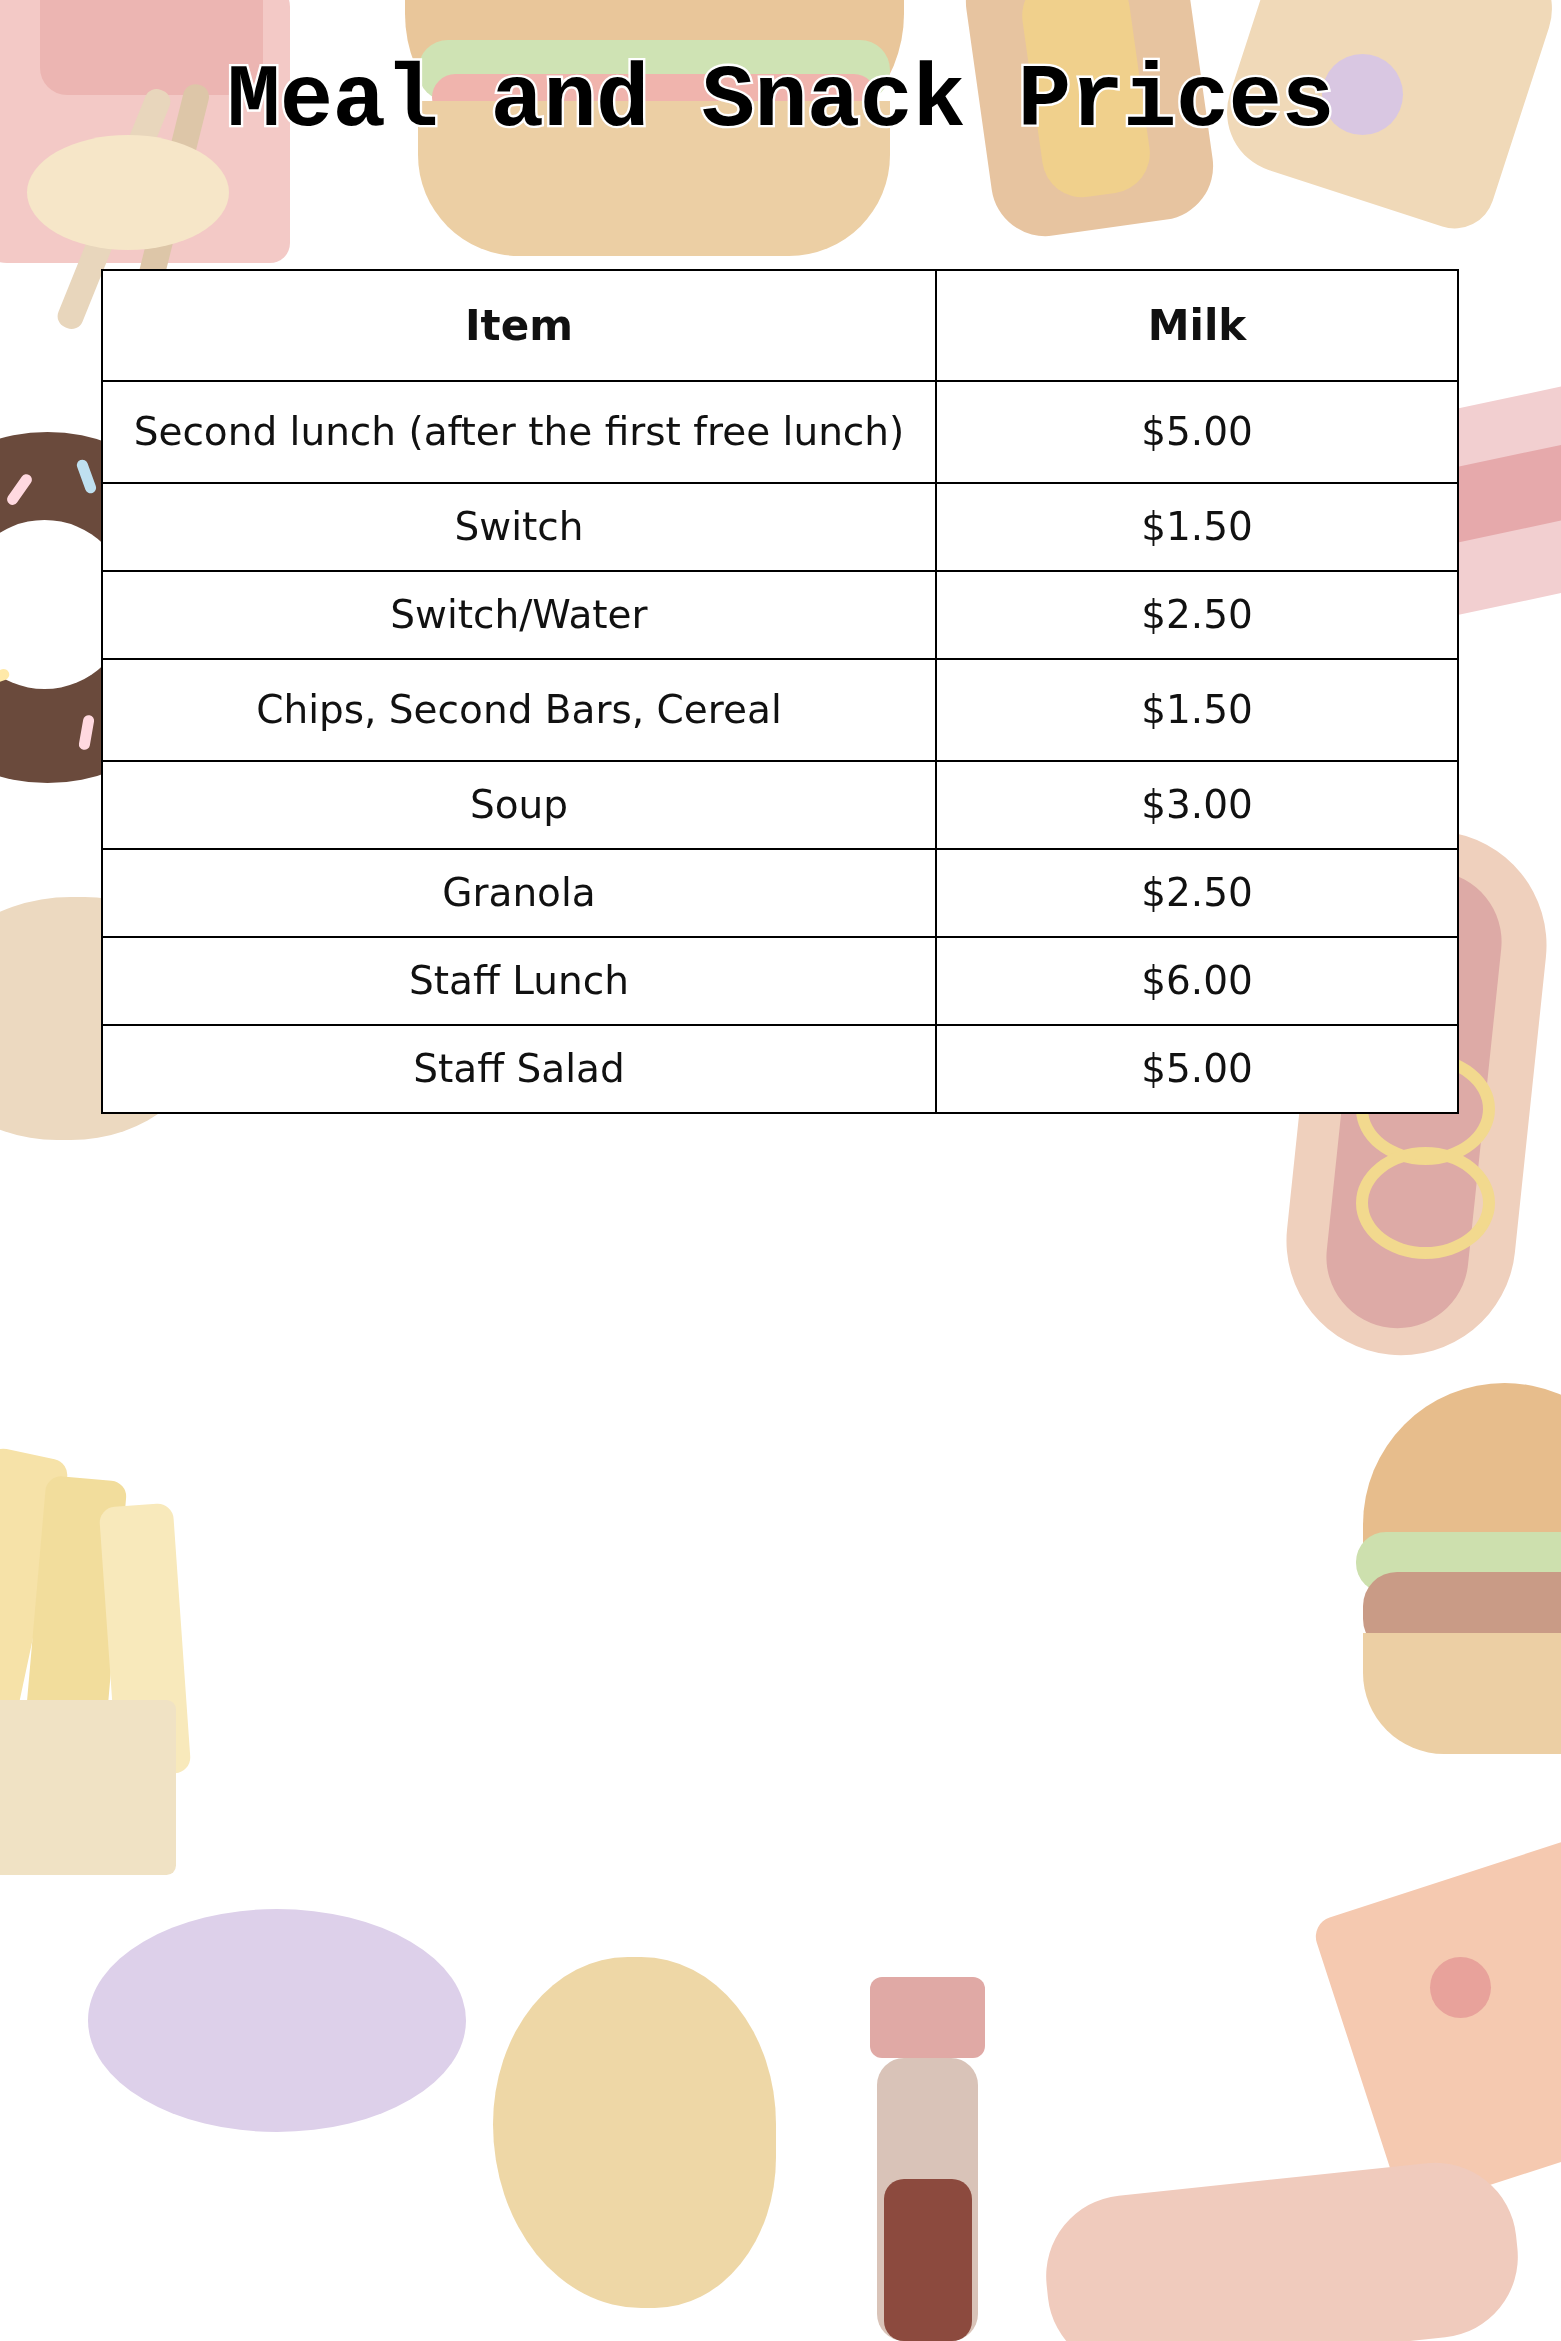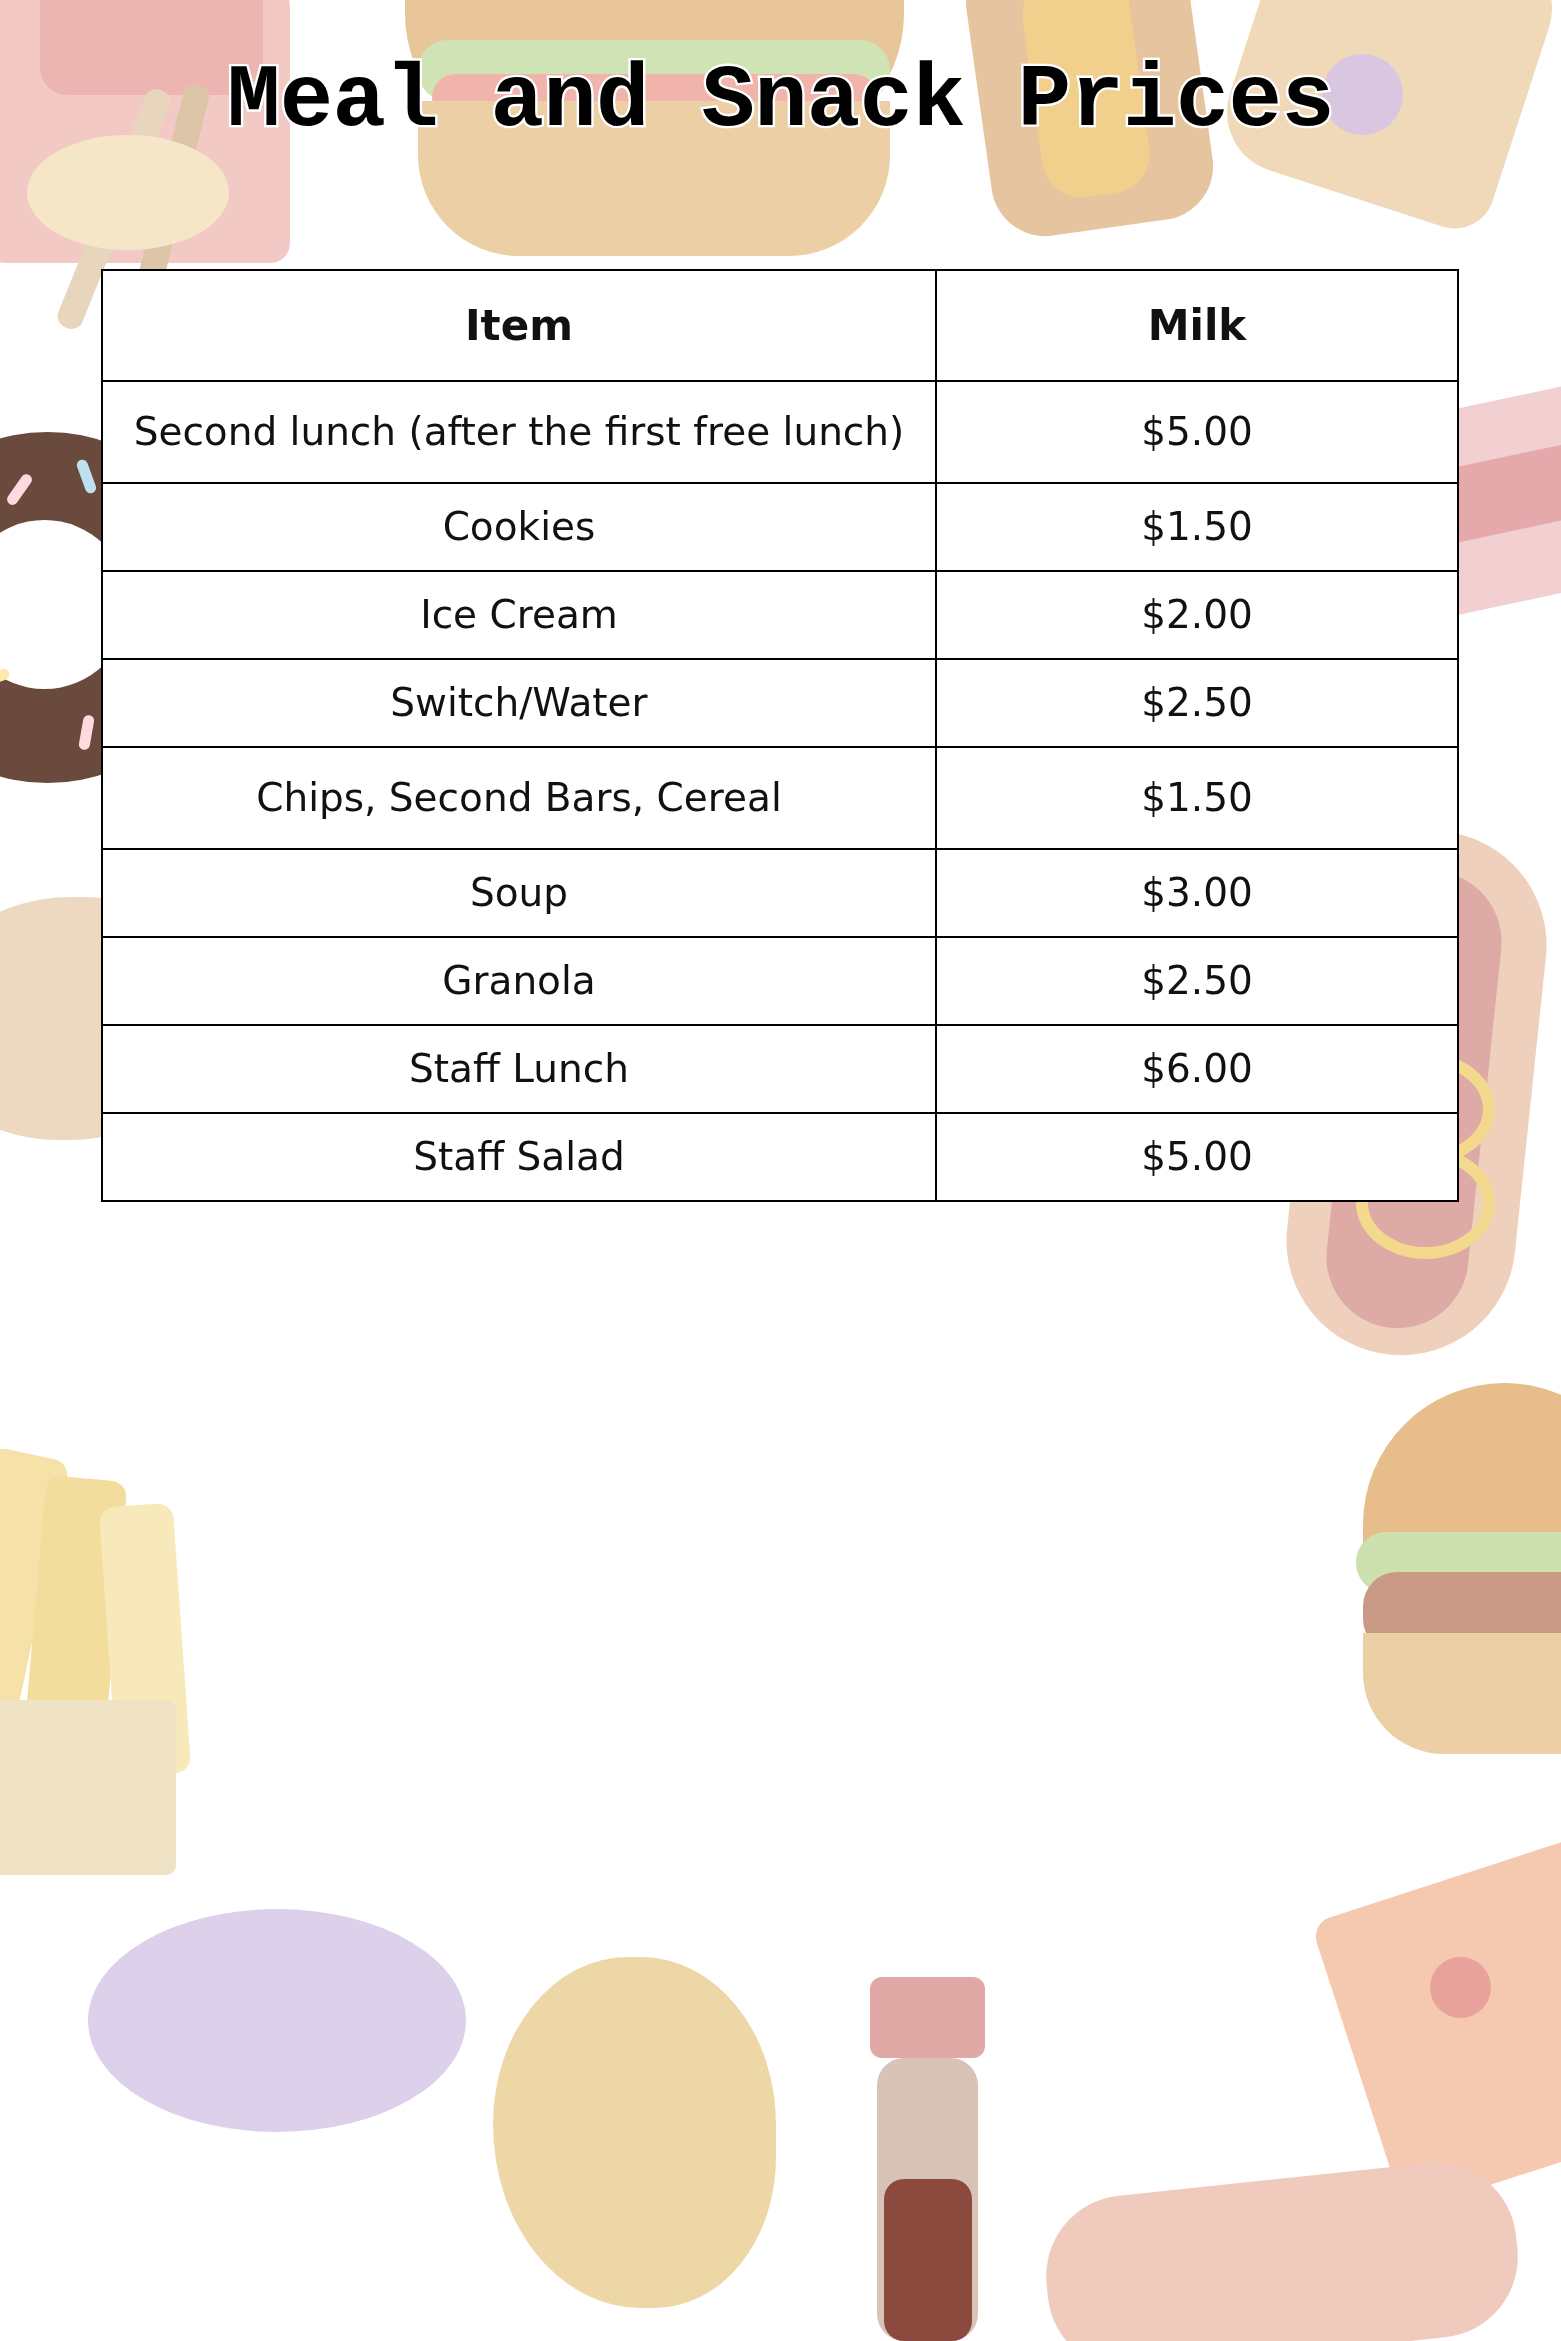--- a/index.html
+++ b/index.html
@@ -164,26 +164,22 @@
           <th>Item</th>
           <th>Milk</th>
         </tr>
       </thead>
       <tbody>
         <tr class="tall">
           <td class="item-cell">Second lunch (after the first free lunch)</td>
           <td class="price-cell">$5.00</td>
         </tr>
         <tr>
-          <td class="item-cell">Cookies</td>
+          <td class="item-cell">Switch</td>
           <td class="price-cell">$1.50</td>
-        </tr>
-        <tr>
-          <td class="item-cell">Ice Cream</td>
-          <td class="price-cell">$2.00</td>
         </tr>
         <tr>
           <td class="item-cell">Switch/Water</td>
           <td class="price-cell">$2.50</td>
         </tr>
         <tr class="tall">
           <td class="item-cell">Chips, Second Bars, Cereal</td>
           <td class="price-cell">$1.50</td>
         </tr>
         <tr>

